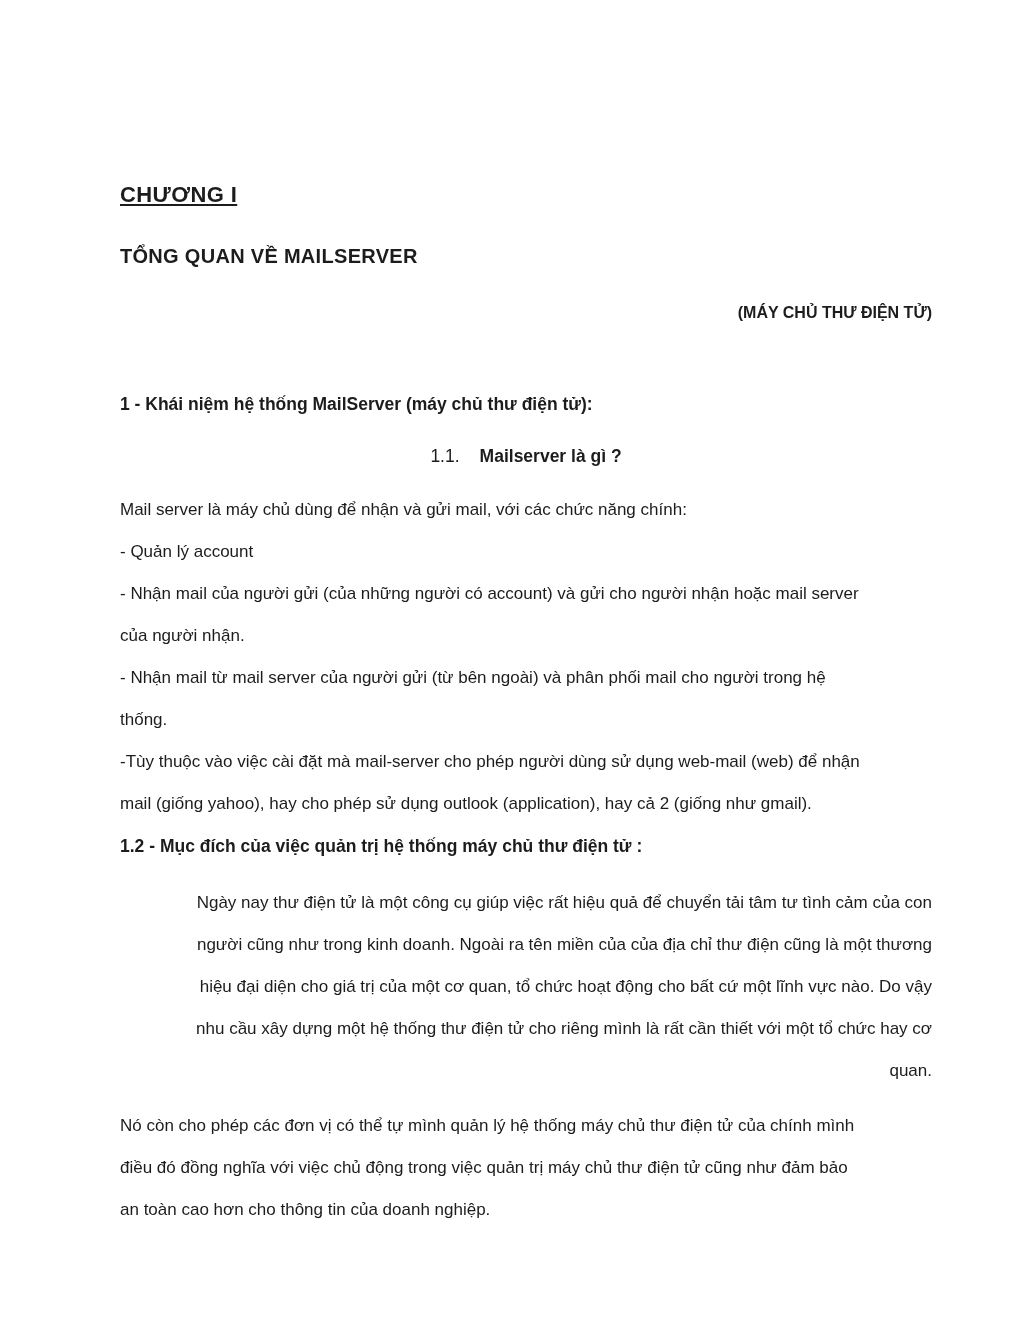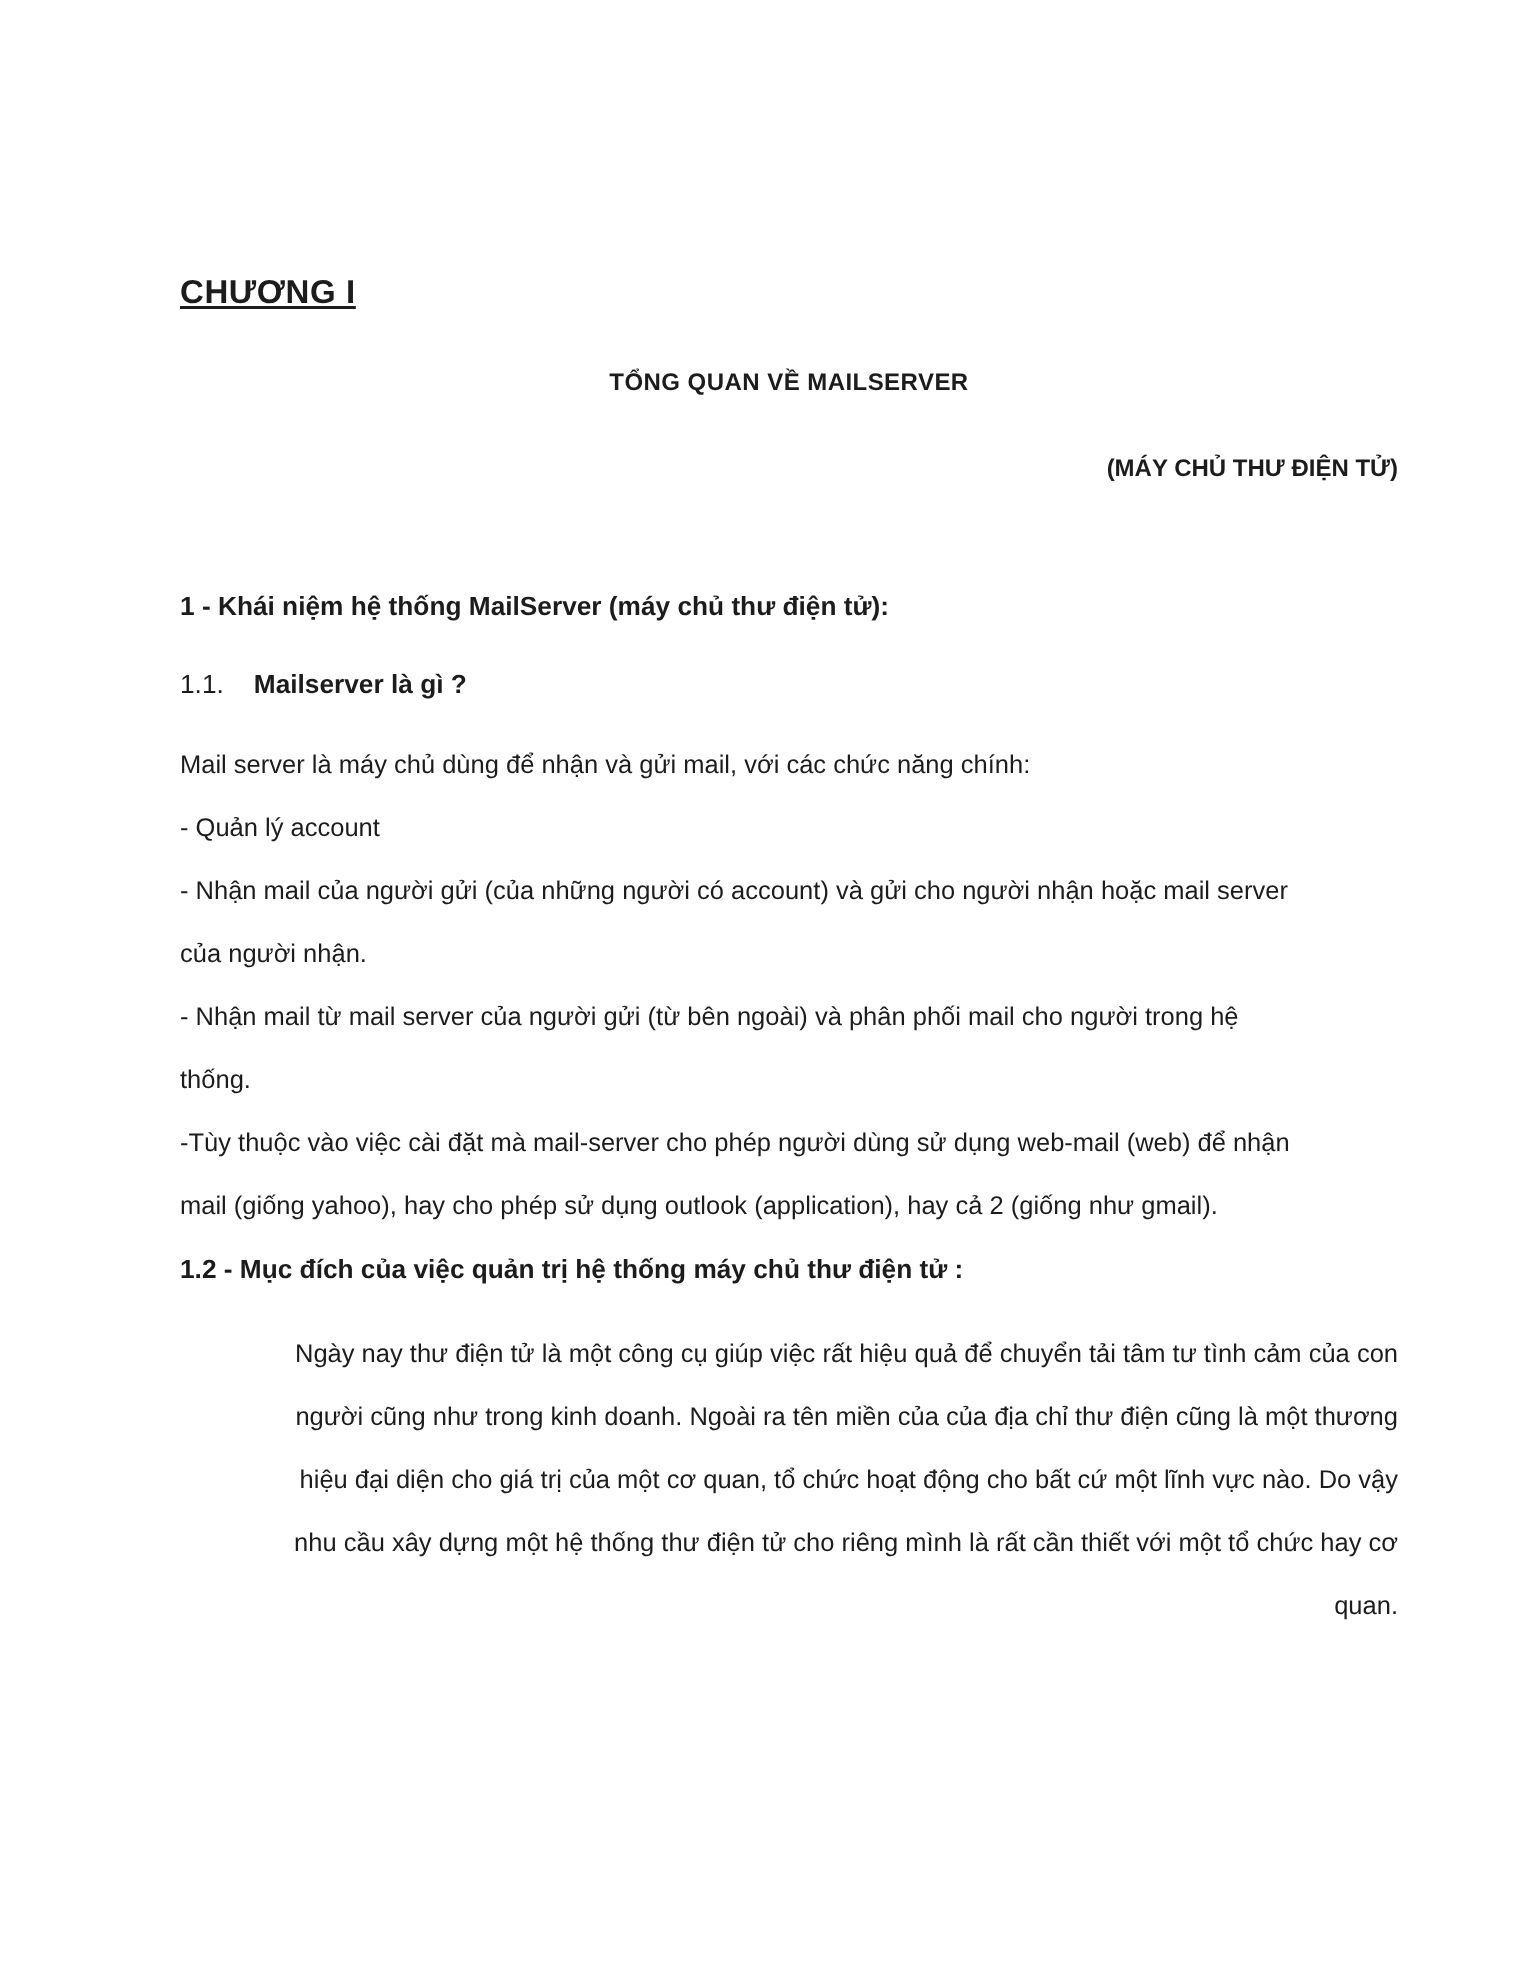--- a/index.html
+++ b/index.html
@@ -28,44 +28,45 @@
   .chapter {
     margin: 0;
     font-size: 22px;
     line-height: 26px;
     font-weight: bold;
     letter-spacing: 0.4px;
     text-decoration: underline;
   }
   .doc-title {
     margin: 33px 0 0 0;
-    font-size: 16px;
+    font-size: 20px;
     line-height: 30px;
     font-weight: bold;
-    text-align: center;
+    text-align: left;
     letter-spacing: 0.3px;
   }
   .doc-subtitle {
     margin: 32px 0 0 0;
     font-size: 16px;
     line-height: 20px;
     font-weight: bold;
     text-align: right;
   }
   .h-main {
     margin: 70px 0 0 0;
     font-size: 17.5px;
     line-height: 22px;
     font-weight: bold;
   }
   .h-sub {
     margin: 30px 0 0 0;
     font-size: 17.5px;
     line-height: 22px;
     font-weight: normal;
+    text-align: center;
   }
   .h-sub .num {
     font-weight: normal;
     margin-right: 20px;
   }
   .h-sub .label {
     font-weight: bold;
   }
   .h-12 {
     margin: 10px 0 0 0;
@@ -115,15 +116,18 @@
 mail (giống yahoo), hay cho phép sử dụng outlook (application), hay cả 2 (giống như gmail).</p>
 
     <h4 class="h-12">1.2 - Mục đích của việc quản trị hệ thống máy chủ thư điện tử :</h4>
 
     <p class="body-para p2">Ngày nay thư điện tử là một công cụ giúp việc rất hiệu quả để chuyển tải tâm tư tình cảm của con
 người cũng như trong kinh doanh. Ngoài ra tên miền của của địa chỉ thư điện cũng là một thương
 hiệu đại diện cho giá trị của một cơ quan, tổ chức hoạt động cho bất cứ một lĩnh vực nào. Do vậy
 nhu cầu xây dựng một hệ thống thư điện tử cho riêng mình là rất cần thiết với một tổ chức hay cơ
 quan.</p>
 
+    <p class="body-para p3">Nó còn cho phép các đơn vị có thể tự mình quản lý hệ thống máy chủ thư điện tử của chính mình
+điều đó đồng nghĩa với việc chủ động trong việc quản trị máy chủ thư điện tử cũng như  đảm bảo
+an toàn cao hơn cho thông tin của doanh nghiệp.</p>
 
   </div>
 </div>
 
 </body></html>

